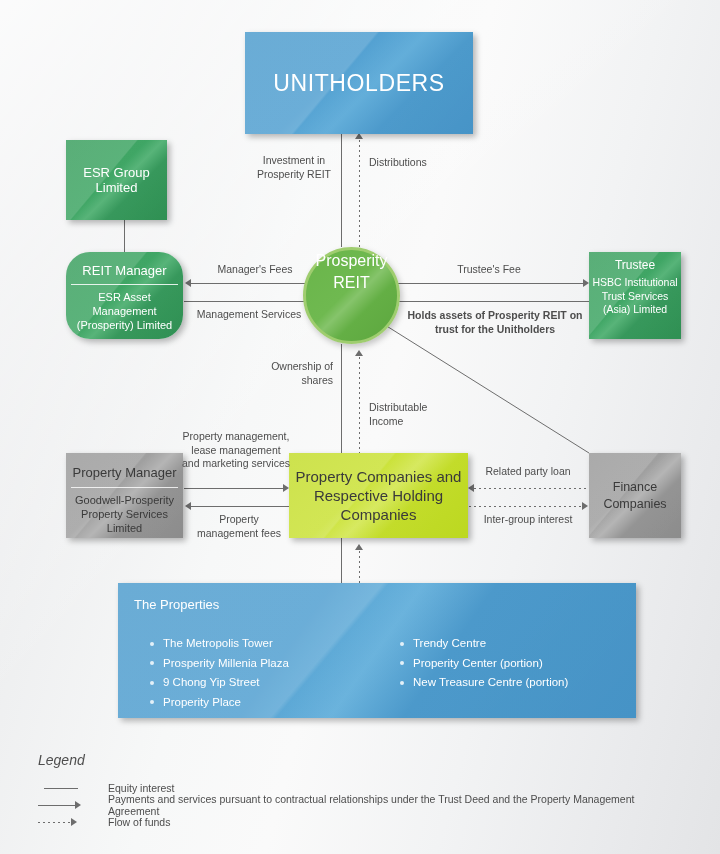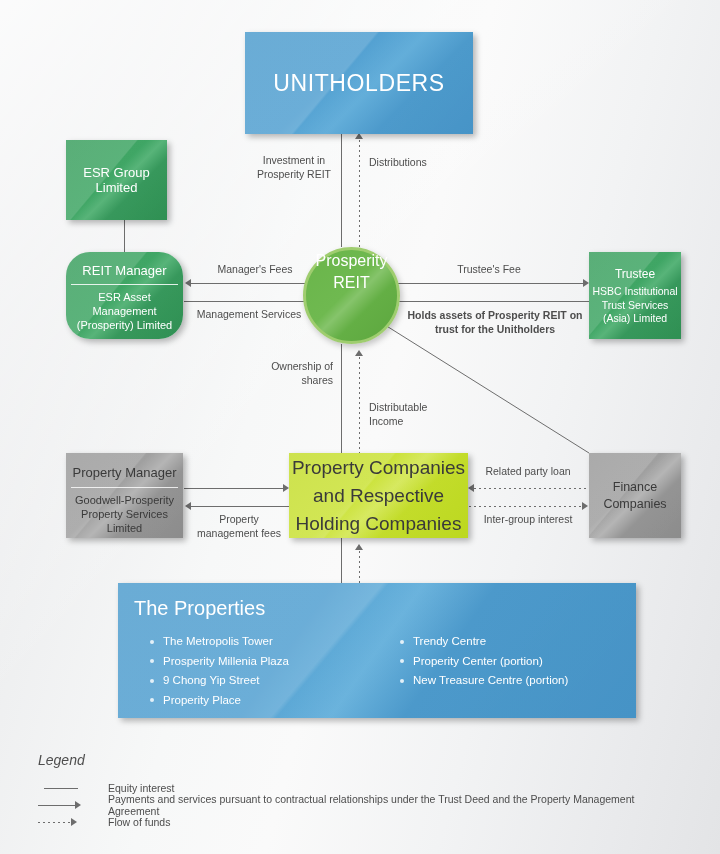--- a/index.html
+++ b/index.html
@@ -53,54 +53,54 @@
     padding-top:11px;
     border-radius:24px;
   }
   #reitmanager .title{font-size:13px;padding-bottom:6px;}
   #reitmanager .rule{height:1px;background:rgba(255,255,255,0.85);width:92%;margin:0 auto 5px auto;}
   #reitmanager .sub{font-size:11px;line-height:14px;}
 
   #trustee{
     left:589px;top:252px;width:92px;height:87px;
     background:linear-gradient(135deg,#3a9f5e 0%,#3ca462 45%,#55b377 54%,#35975a 66%,#2f9053 100%);
-    justify-content:flex-start;padding-top:15px;text-align:center;
+    justify-content:flex-start;padding-top:6px;text-align:center;
   }
   #trustee .title{font-size:12px;padding-bottom:4px;}
   #trustee .sub{font-size:10.5px;line-height:13.5px;}
 
   #propmanager{
     left:66px;top:453px;width:117px;height:85px;
     background:linear-gradient(135deg,#9a9a9a 0%,#9e9e9e 42%,#b4b4b4 53%,#939393 66%,#8c8c8c 100%);
     color:#3a3a3a;justify-content:flex-start;padding-top:12px;
   }
   #propmanager .title{font-size:13px;padding-bottom:7px;}
   #propmanager .rule{height:1px;background:rgba(255,255,255,0.8);width:92%;margin:0 auto 5px auto;}
   #propmanager .sub{font-size:11px;line-height:14px;}
 
   #propcompanies{
     left:289px;top:453px;width:179px;height:85px;
     background:linear-gradient(135deg,#c4dd2c 0%,#c9e133 40%,#d6e95e 53%,#c2dc28 66%,#bcd820 100%);
     color:#3a3a3a;
   }
-  #propcompanies .title{font-size:19px;line-height:28px;}
+  #propcompanies .title{font-size:15px;line-height:19px;}
 
   #financecompanies{
     left:589px;top:453px;width:92px;height:85px;
     background:linear-gradient(135deg,#9a9a9a 0%,#9e9e9e 42%,#b4b4b4 53%,#939393 66%,#8c8c8c 100%);
     color:#3a3a3a;
   }
   #financecompanies .title{font-size:12.5px;line-height:17px;}
 
   #properties{
     left:118px;top:583px;width:518px;height:135px;
     background:linear-gradient(125deg,#4e9ccd 0%,#4f9ed0 35%,#68b2dc 50%,#4a98ca 62%,#4693c6 100%);
     display:block;text-align:left;padding:14px 0 0 16px;
   }
-  #properties .ptitle{font-size:20px;color:#fff;margin-bottom:0;position:relative;z-index:2;}
+  #properties .ptitle{font-size:13px;color:#fff;margin-bottom:10px;position:relative;z-index:2;}
   #properties .cols{position:relative;z-index:2;display:flex;}
   #properties .col{width:250px;}
   #properties ul{list-style:none;margin:12px;padding:0;}
   #properties li{
     font-size:11.5px;color:#ffffff;line-height:19.5px;
     position:relative;padding-left:17px;
   }
   #properties li .bul{
     position:absolute;left:4px;top:7.5px;width:4px;height:4px;border-radius:50%;
     background:#e3f0f8;
@@ -258,20 +258,21 @@
 
   <div class="lab c" style="left:190px;top:263px;width:130px;">Manager's Fees</div>
   <div class="lab c" style="left:184px;top:308px;width:130px;">Management Services</div>
 
   <div class="lab c" style="left:394px;top:263px;width:190px;">Trustee's Fee</div>
   <div class="lab c" style="left:401px;top:309px;width:188px;font-weight:bold;">Holds assets of Prosperity REIT on trust for the Unitholders</div>
 
   <div class="lab r" style="left:248px;top:360px;width:85px;">Ownership of shares</div>
   <div class="lab" style="left:369px;top:401px;width:70px;">Distributable Income</div>
 
+  <div class="lab c" style="left:182px;top:430px;width:108px;">Property management, lease management and marketing services</div>
   <div class="lab c" style="left:190px;top:513px;width:98px;">Property management fees</div>
 
   <div class="lab c" style="left:470px;top:465px;width:116px;">Related party loan</div>
   <div class="lab c" style="left:470px;top:513px;width:116px;">Inter-group interest</div>
 
   <div class="box" id="properties">
     <div class="sheen"></div>
     <div class="ptitle">The Properties</div>
     <div class="cols">
       <div class="col">

